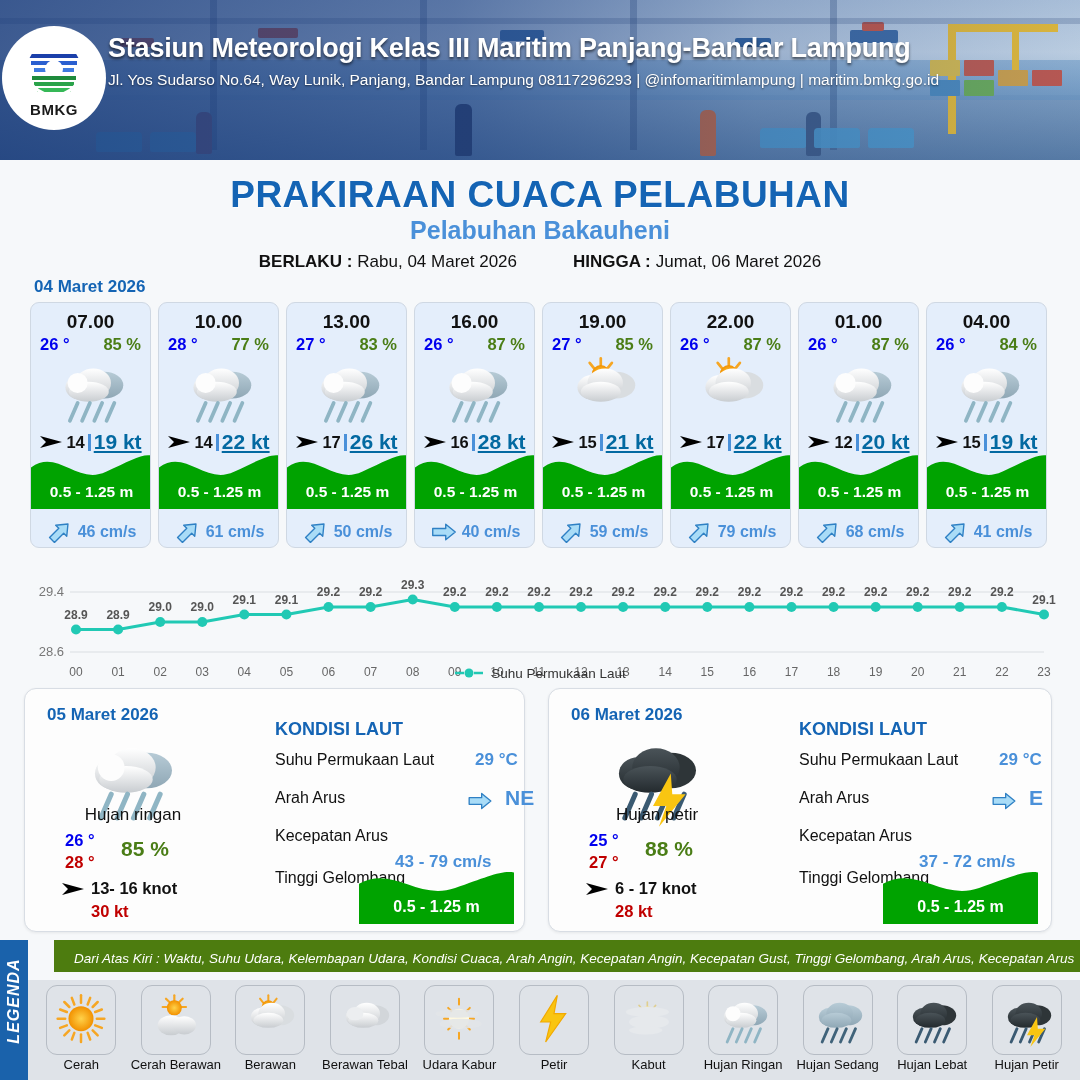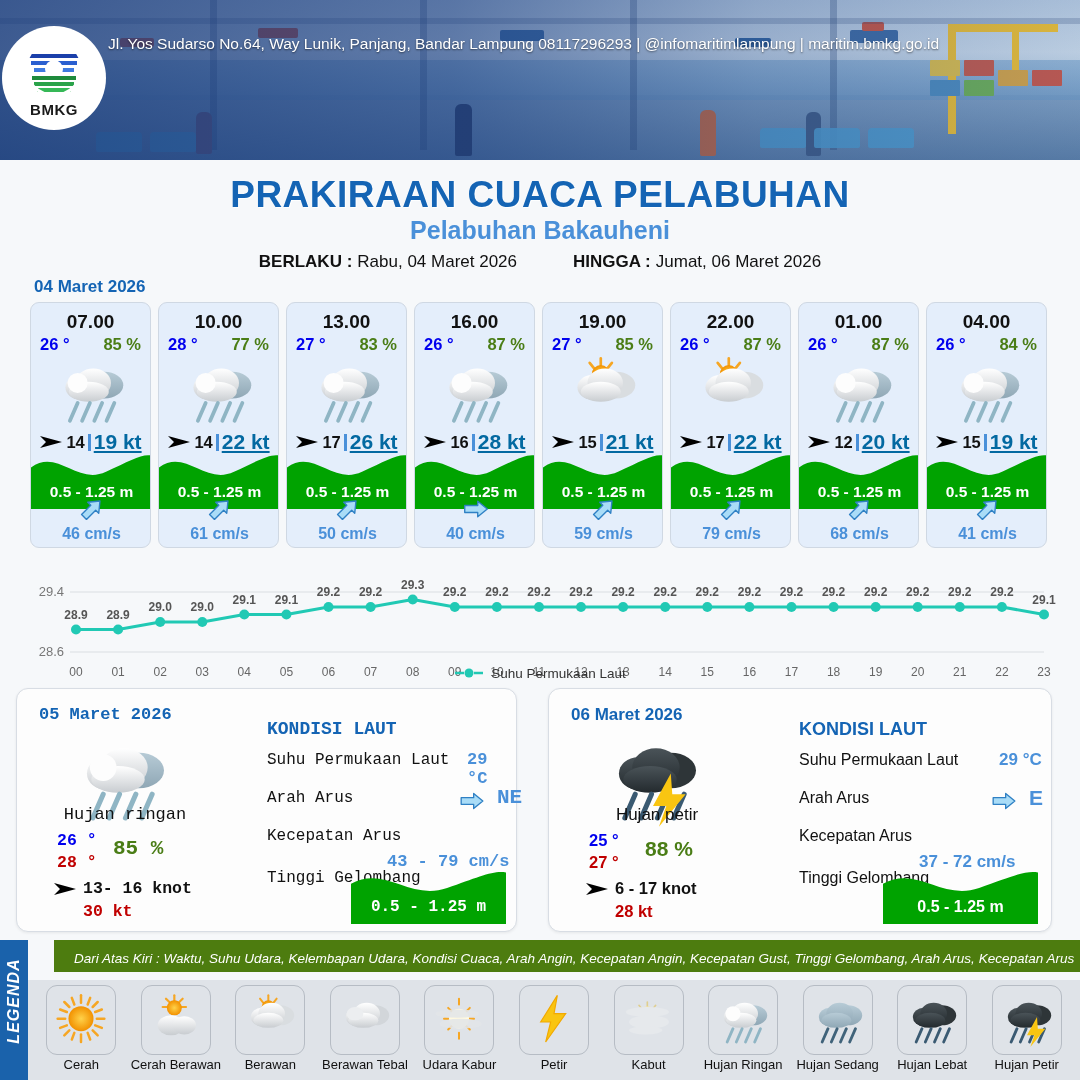--- a/index.html
+++ b/index.html
@@ -97,40 +97,40 @@
   .w-spd { font-size: 16.5px; font-weight: bold; color: #111; }
   .w-sep { display: inline-block; width: 3px; height: 17px; background: #4a90d9; }
   .w-gust { font-size: 21px; font-weight: bold; color: #0369a1; text-decoration: underline; }
   .c-wave { position: absolute; left: 0; bottom: 38px; width: 121px; height: 62px; }
   .c-wave svg { position: absolute; left: 0; top: 0; }
   .c-wave-txt {
     position: absolute; left: 0; bottom: 8px; width: 121px; text-align: center;
     font-size: 15.5px; font-weight: bold; color: #ffffff;
   }
   .c-cur { position: absolute; left: 0; bottom: 4px; width: 121px;
-           display: flex; align-items: center; justify-content: center; gap: 5px; flex-direction: column; }
+           display: flex; align-items: center; justify-content: center; gap: 5px; }
   .cur-arrow { width: 26px; height: 22px; }
   .c-cur-txt { font-size: 16px; font-weight: bold; color: #4a90d9; }
 
   
   .chart { position: absolute; left: 18px; top: 558px; width: 1044px; height: 128px; }
   .chart svg { display: block; }
   .chart-legend {
     position: absolute; left: 0; top: 666px; width: 1080px; text-align: center;
     font-size: 13.5px; color: #333;
   }
   .leg-dash { display: inline-block; vertical-align: middle; margin-right: 7px; }
 
   
   .day-panel {
     position: absolute; top: 688px; height: 244px;
     background: #fdfdfd; border: 1px solid #d8dde4; border-radius: 12px;
     box-shadow: 0 1px 3px rgba(0,0,0,.07);
   }
-  .day-panel.left { left: 16px; width: 501px; font-family: Liberation Mono, monospace; }
+  .day-panel.left { left: 24px; width: 501px; }
   .day-panel.right { left: 548px; width: 504px; }
   .dp-date { position: absolute; left: 22px; top: 16px; font-size: 17px; font-weight: bold; color: #1464b4; }
   .dp-icon { position: absolute; left: 56px; top: 40px; width: 100px; height: 74px; }
   .dp-cond { position: absolute; left: 18px; top: 116px; width: 180px; text-align: center; font-size: 17px; color: #111; }
   .dp-tmin { position: absolute; left: 40px; top: 142px; font-size: 16.5px; font-weight: bold; color: #0000ee; }
   .dp-tmax { position: absolute; left: 40px; top: 164px; font-size: 16.5px; font-weight: bold; color: #c00000; }
   .dp-hum  { position: absolute; left: 96px; top: 148px; font-size: 21px; font-weight: bold; color: #4a7d16; }
   .dp-wind { position: absolute; left: 36px; top: 190px; display: flex; align-items: center; gap: 6px; }
   .dp-wind-txt { font-size: 16.5px; font-weight: bold; color: #111; }
   .dp-gust { position: absolute; left: 66px; top: 213px; font-size: 16.5px; font-weight: bold; color: #c00000; }
@@ -222,20 +222,21 @@
         <path d="M9 38 h44 v4 h-44 z" fill="#1e8a3c"></path>
         <path d="M11 44 h40 v4 h-40 z" fill="#2aa34a"></path>
         <path d="M14 50 h34 v4 h-34 z" fill="#36b857"></path>
         <ellipse cx="31" cy="30" rx="28" ry="27" fill="none" stroke="#ffffff" stroke-width="3"></ellipse>
       </svg>
     </div>
     <div class="logo-text">BMKG</div>
   </div>
 
   <div class="hdr-text">
+    <div class="hdr-line2">Stasiun Meteorologi Kelas III Maritim Panjang-Bandar Lampung</div>
     <div class="hdr-line3">Jl. Yos Sudarso No.64, Way Lunik, Panjang, Bandar Lampung 08117296293 | @infomaritimlampung | maritim.bmkg.go.id</div>
   </div>
 </div>
 
 <div class="title-main">PRAKIRAAN CUACA PELABUHAN</div>
 <div class="title-sub">Pelabuhan Bakauheni</div>
 <div class="validity">
   <div class="val-block">
     <span class="val-label">BERLAKU :</span><span class="val-value">Rabu, 04 Maret 2026</span>
   </div><div class="val-block second">

